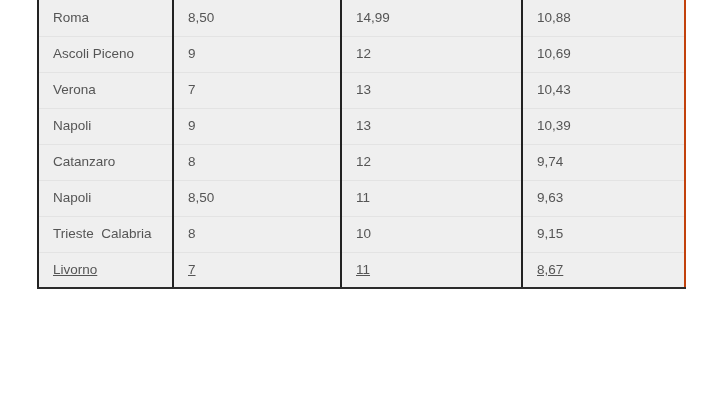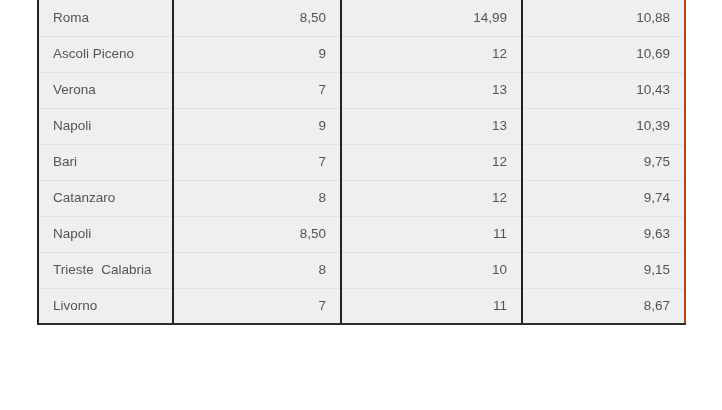--- a/index.html
+++ b/index.html
@@ -53,37 +53,38 @@
     white-space: pre;
     overflow: hidden;
   }
 
   table.data-table tr:first-child td {
     border-top: none;
   }
 
   table.data-table tr:last-child td {
     border-bottom: 2px solid #2b2b2b;
+    text-decoration: underline;
   }
 
   table.data-table td:last-child {
     border-right: 2px solid #c2410c;
   }
 
   
   col.c-name  { width: 135px; }
   col.c-min   { width: 168px; }
   col.c-max   { width: 181px; }
   col.c-avg   { width: 163px; }
 
   td.cell-name {
     text-align: left;
   }
   td.cell-num {
-    text-align: right;
+    text-align: left;
   }
 </style>
 </head>
 <body>
 
 <div class="page">
   <div class="table-wrap">
     <table class="data-table">
       <colgroup>
         <col class="c-name">
@@ -110,26 +111,20 @@
             <td class="cell-num">13</td>
             <td class="cell-num">10,43</td>
           </tr>
           <tr>
             <td class="cell-name">Napoli</td>
             <td class="cell-num">9</td>
             <td class="cell-num">13</td>
             <td class="cell-num">10,39</td>
           </tr>
           <tr>
-            <td class="cell-name">Bari</td>
-            <td class="cell-num">7</td>
-            <td class="cell-num">12</td>
-            <td class="cell-num">9,75</td>
-          </tr>
-          <tr>
             <td class="cell-name">Catanzaro</td>
             <td class="cell-num">8</td>
             <td class="cell-num">12</td>
             <td class="cell-num">9,74</td>
           </tr>
           <tr>
             <td class="cell-name">Napoli</td>
             <td class="cell-num">8,50</td>
             <td class="cell-num">11</td>
             <td class="cell-num">9,63</td>

